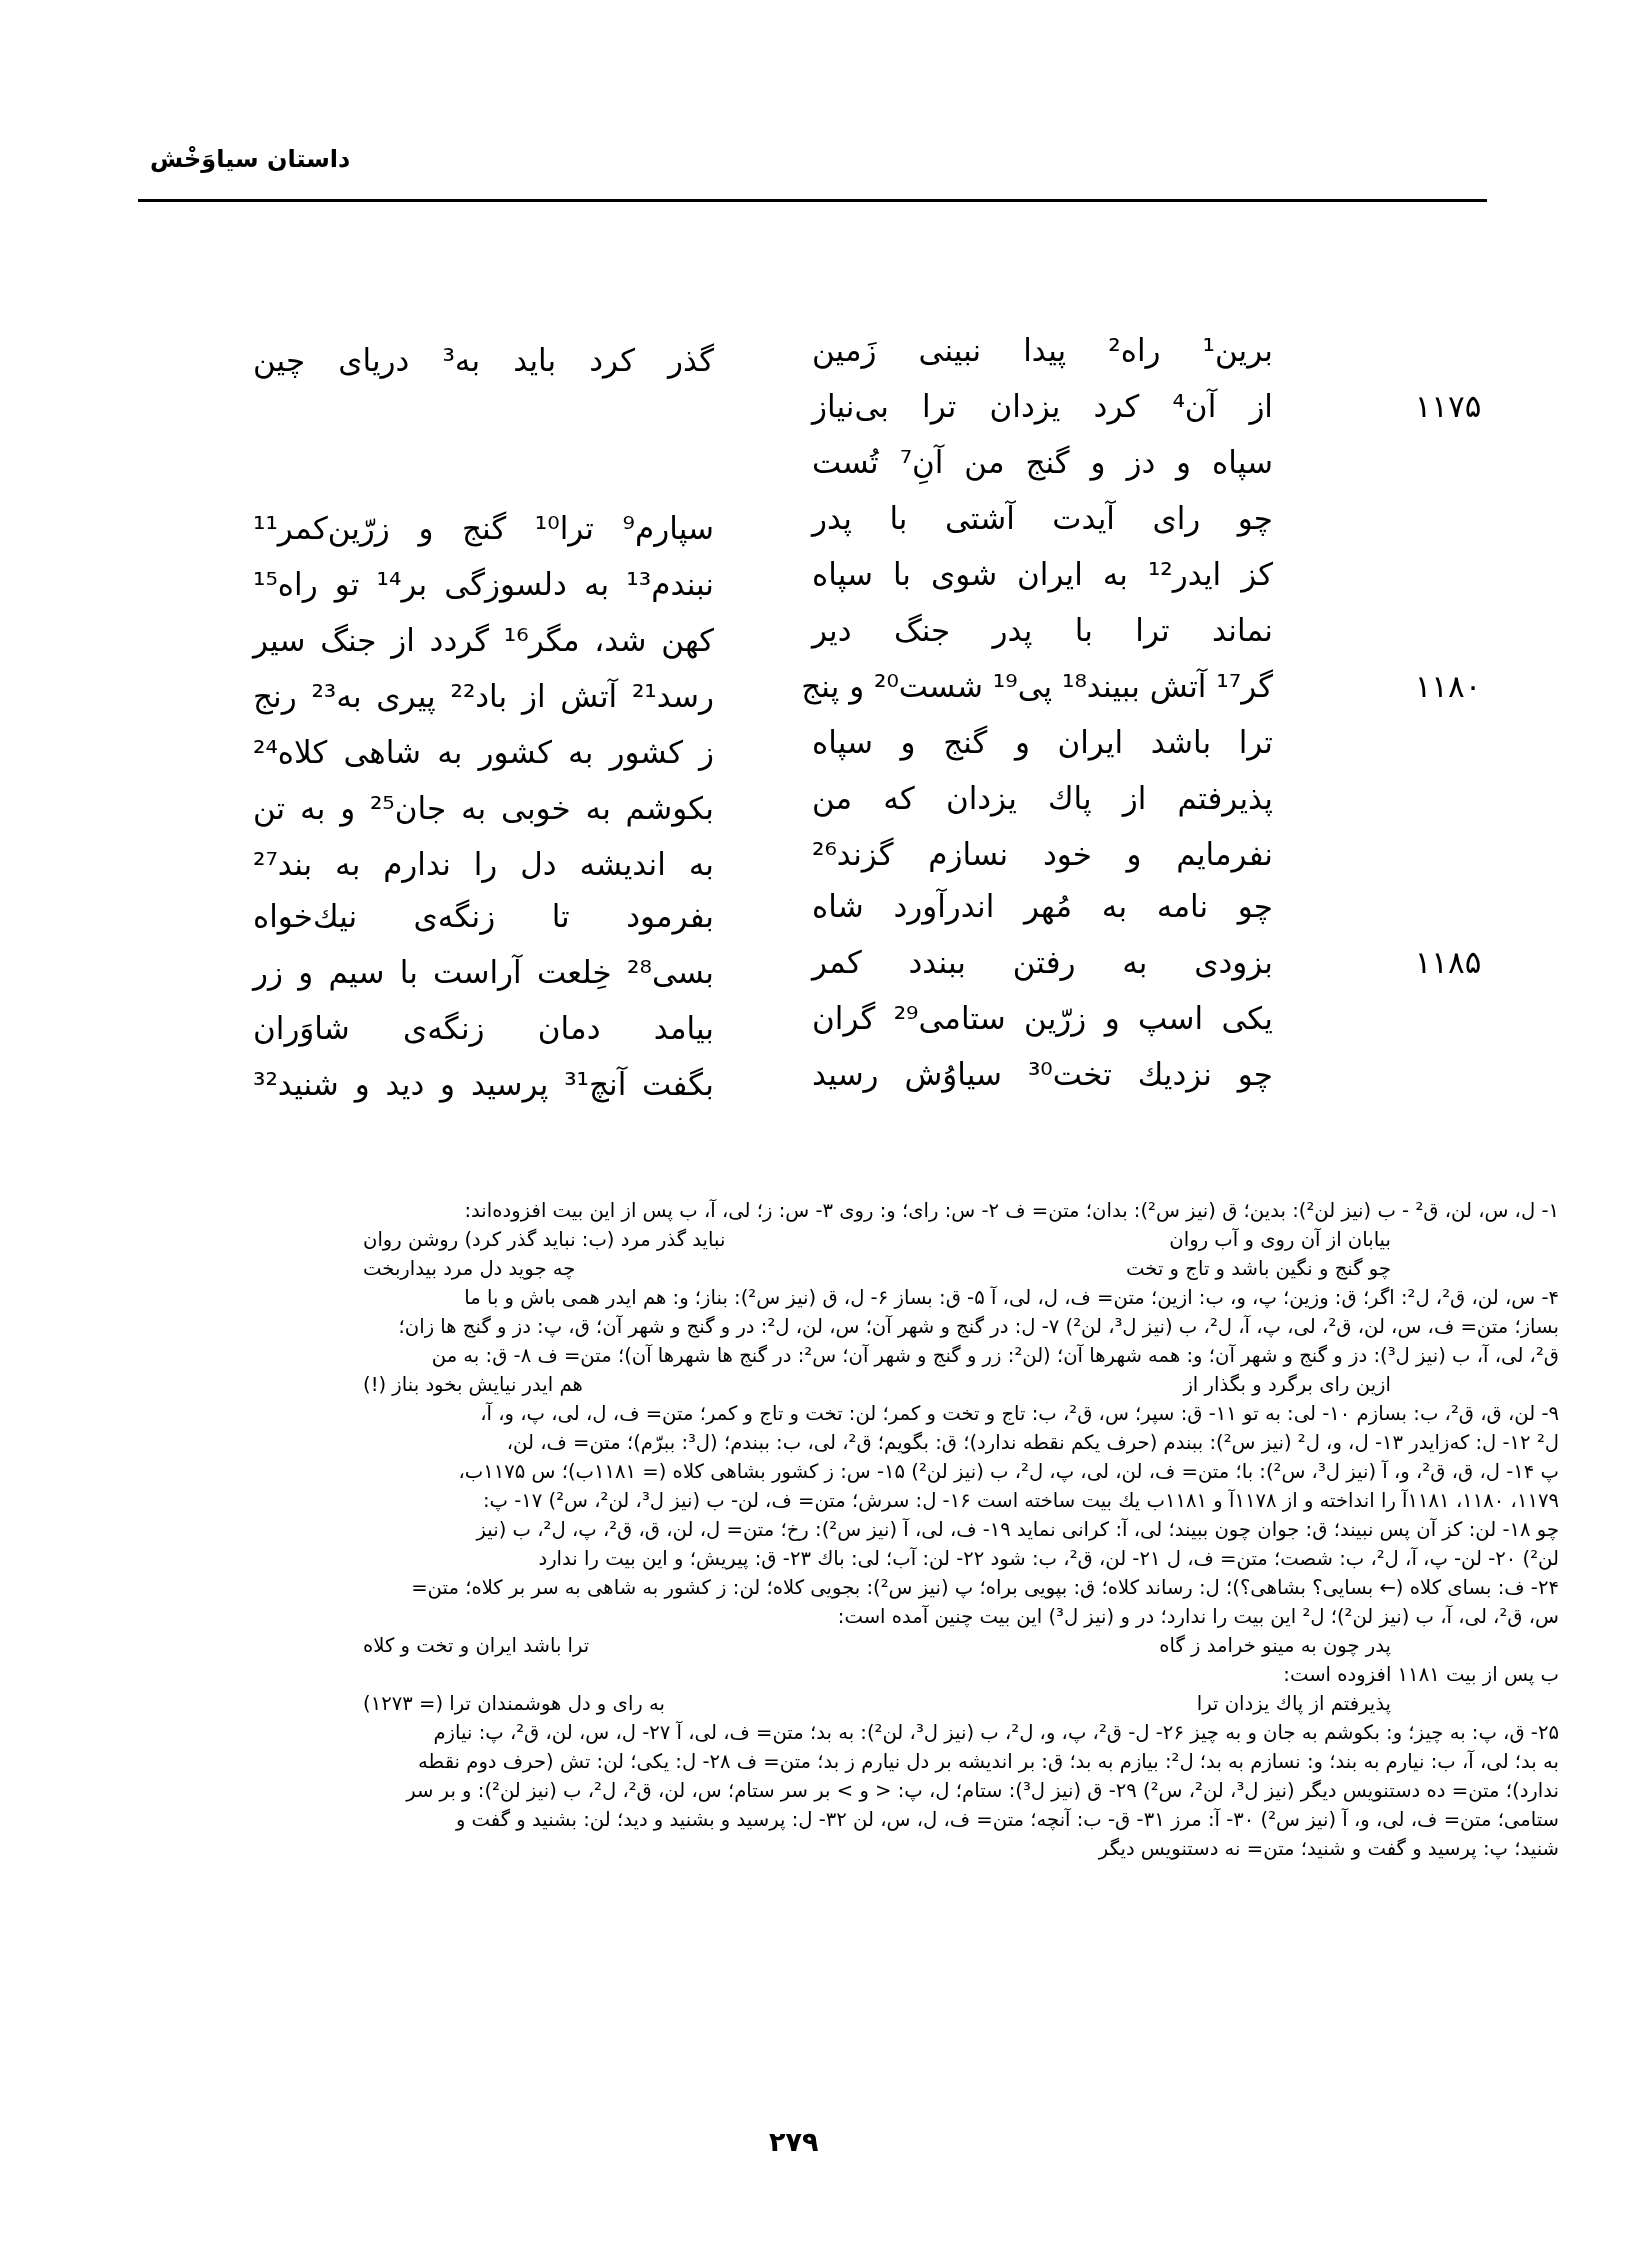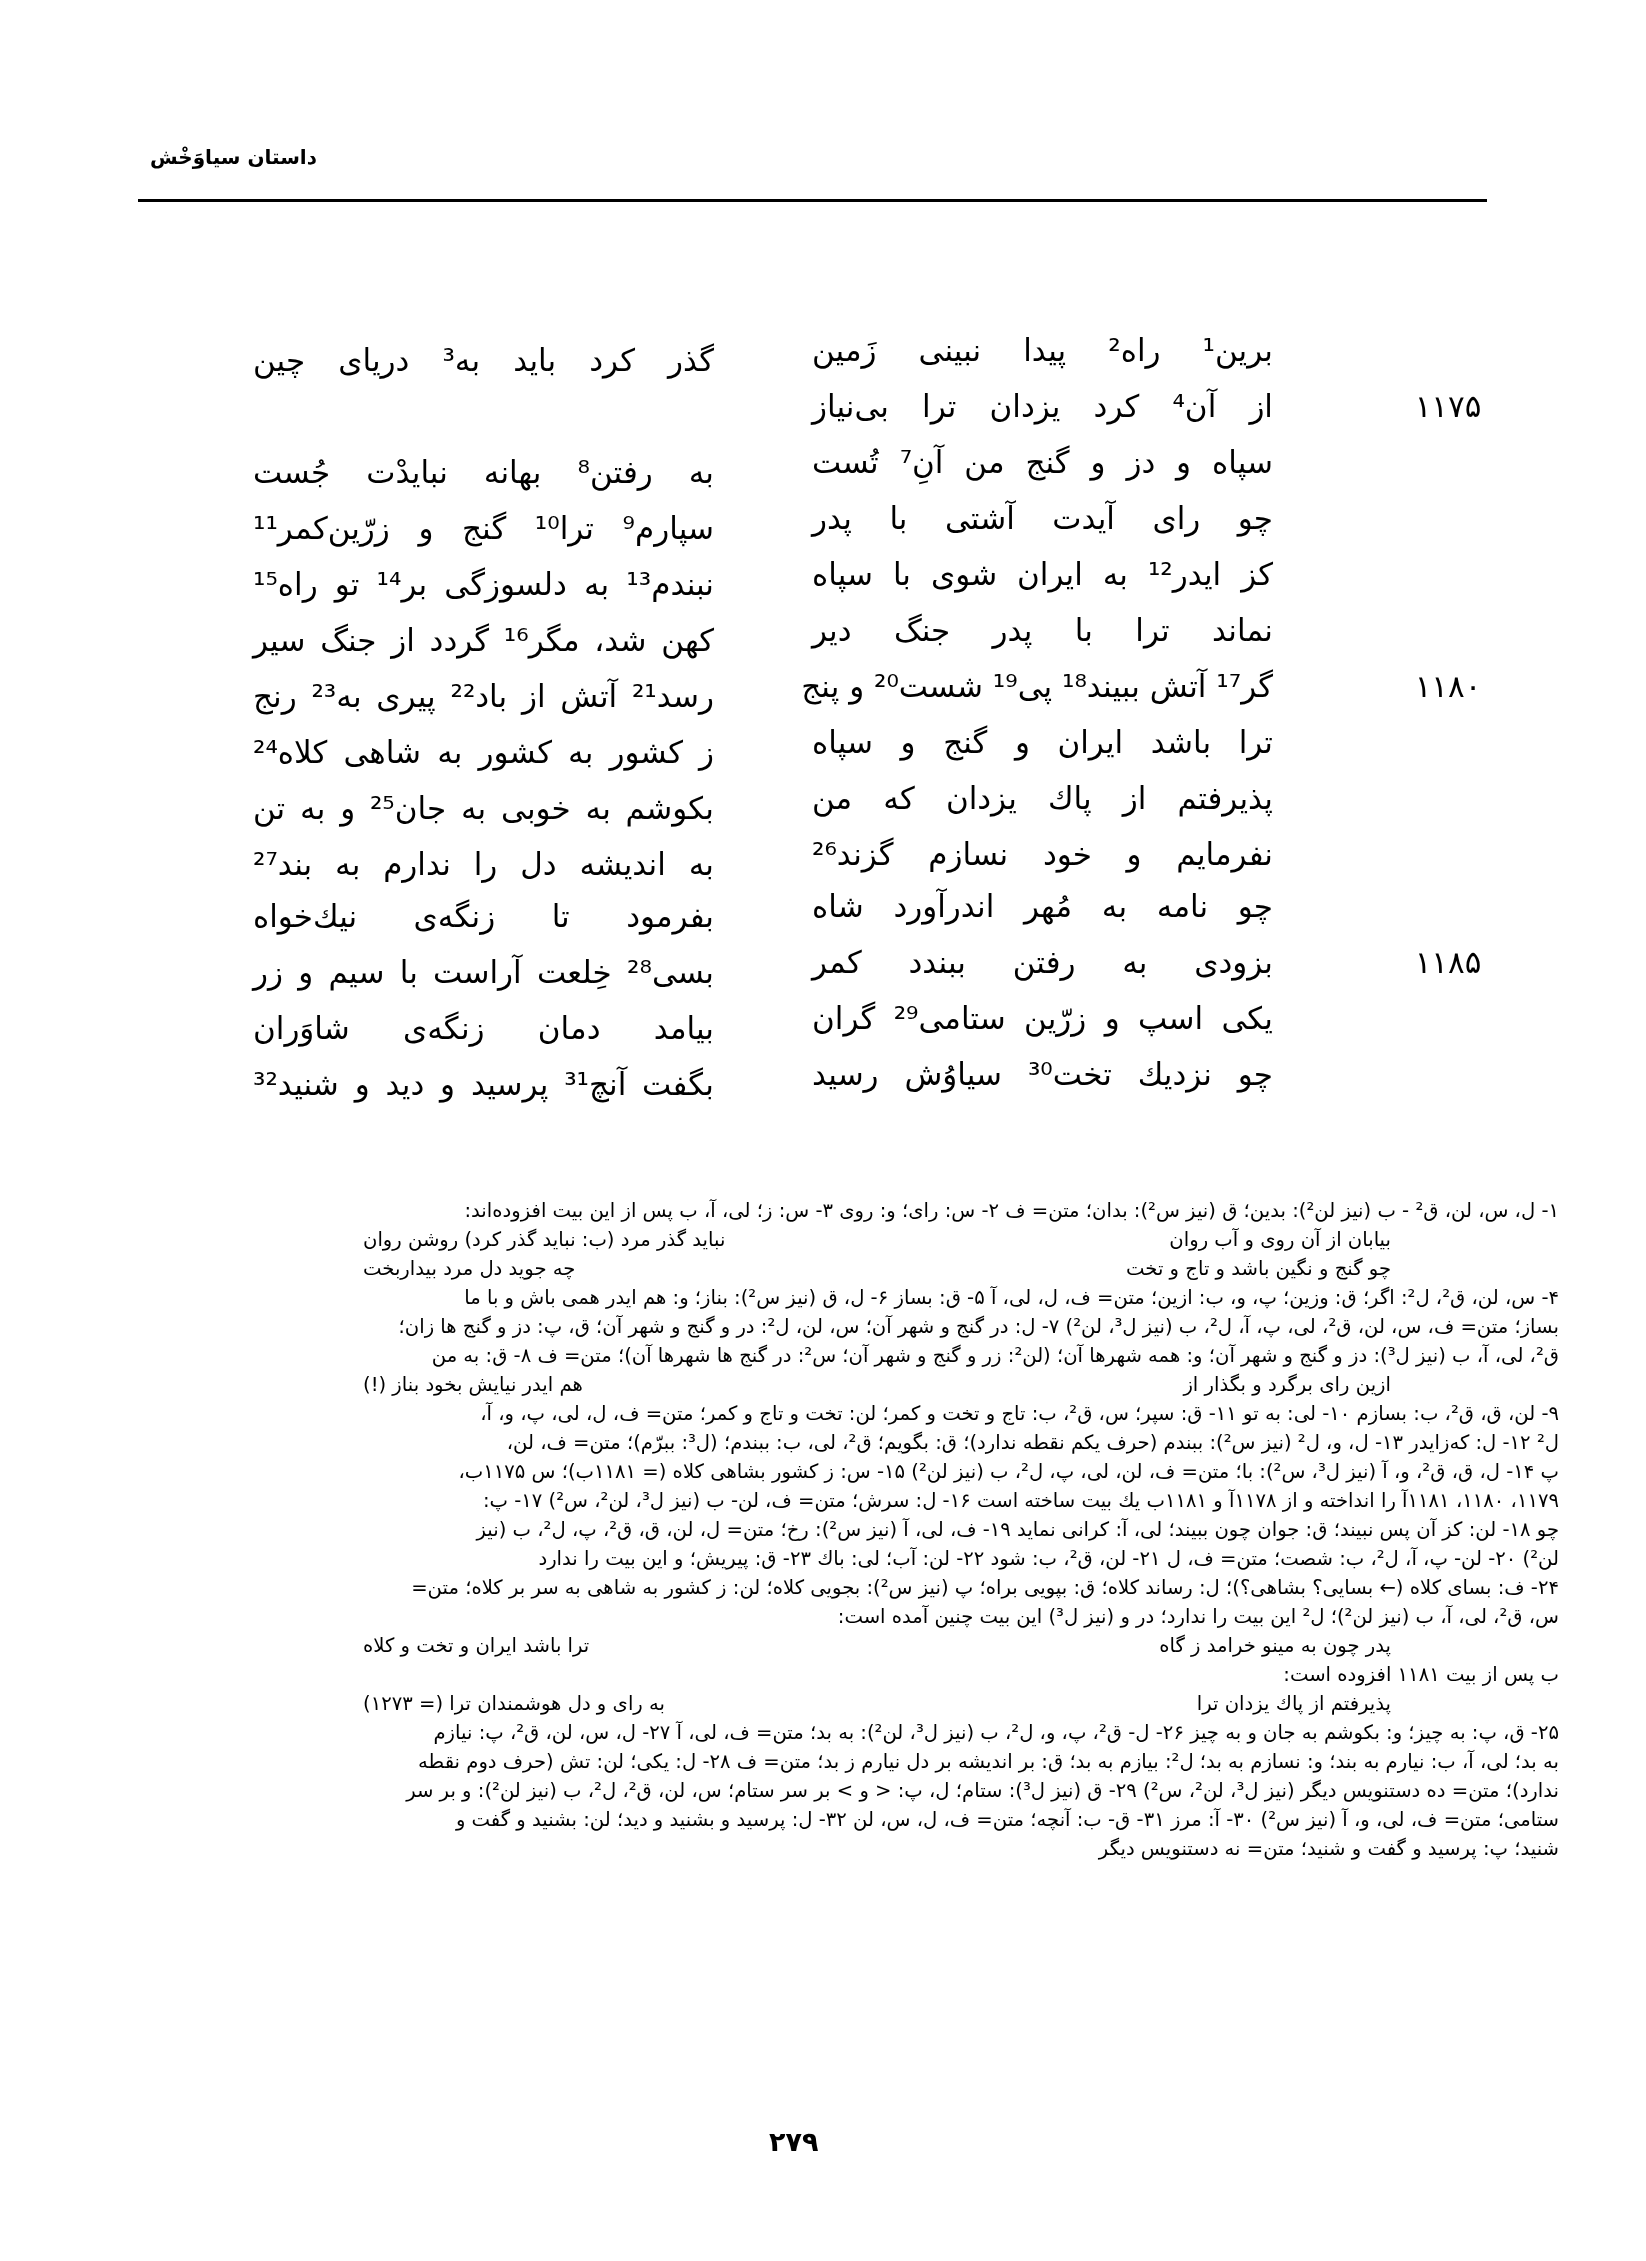--- a/index.html
+++ b/index.html
@@ -1,18 +1,18 @@
 <!DOCTYPE html>
 <html style="font-size:11.2px"><head>
 <meta charset="utf-8">
 <style>
   html, body { margin: 0; padding: 0; background: #ffffff; }
   body { width: 1647px; height: 2261px; position: relative; overflow: hidden;
          font-family: "DejaVu Sans", sans-serif; color: #000; }
-  .header-title { position: absolute; left: 150px; top: 145px; font-size: 20px; font-weight: bold;
+  .header-title { position: absolute; left: 150px; top: 145px; font-size: 24px; font-weight: bold;
                   direction: rtl; white-space: nowrap; }
   .header-rule { position: absolute; left: 138px; top: 199px; width: 1349px; height: 2.8px; background: #000; }
 
   .verses { position: absolute; left: 252px; width: 1245px; direction: rtl; }
   .verse-row { position: relative; height: 56px; }
   .verse-num { position: absolute; right: 0; top: 0; font-size: 31px; width: 98px; text-align: center; }
   .hemi { position: absolute; top: 0; font-size: 31px; white-space: nowrap; text-align: justify;
           text-align-last: justify; }
   .hemi-first { right: 224px; width: 461px; }
   .hemi-second { right: 783px; width: 461px; margin-top: 10px; }
@@ -37,21 +37,20 @@
       <div class="hemi hemi-first">برین¹ راه² پیدا نبینی زَمین</div>
       <div class="hemi hemi-second">گذر کرد باید به³ دریای چین</div>
     </div>
     <div class="verse-row" style="height: 56px;">
       <div class="verse-num">۱۱۷۵</div>
       <div class="hemi hemi-first">از آن⁴ کرد یزدان ترا بی‌نیاز</div>
     </div>
     <div class="verse-row" style="height: 56px;">
       <div class="verse-num"></div>
       <div class="hemi hemi-first">سپاه و دز و گنج من آنِ⁷ تُست</div>
-      <div class="hemi hemi-second">به رفتن⁸ بهانه نبایدْت جُست</div>
     </div>
     <div class="verse-row" style="height: 56px;">
       <div class="verse-num"></div>
       <div class="hemi hemi-first">چو رای آیدت آشتی با پدر</div>
       <div class="hemi hemi-second">سپارم⁹ ترا¹⁰ گنج و زرّین‌کمر¹¹</div>
     </div>
     <div class="verse-row" style="height: 56px;">
       <div class="verse-num"></div>
       <div class="hemi hemi-first">کز ایدر¹² به ایران شوی با سپاه</div>
       <div class="hemi hemi-second">نبندم¹³ به دلسوزگی بر¹⁴ تو راه¹⁵</div>

